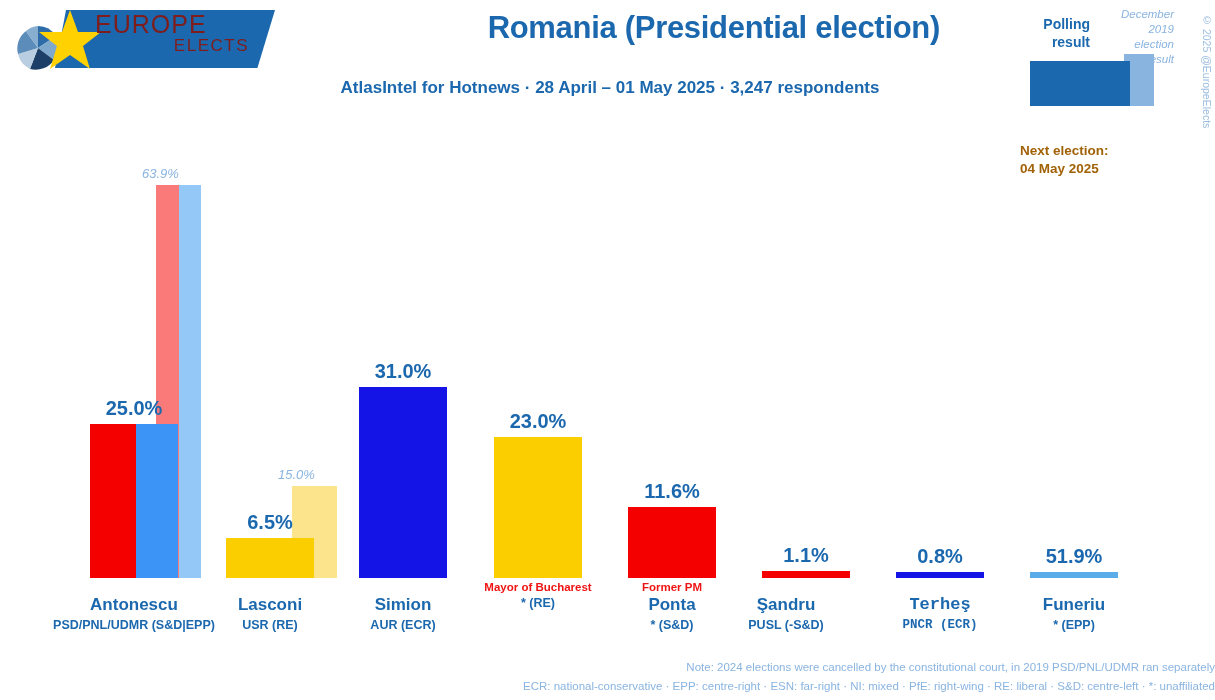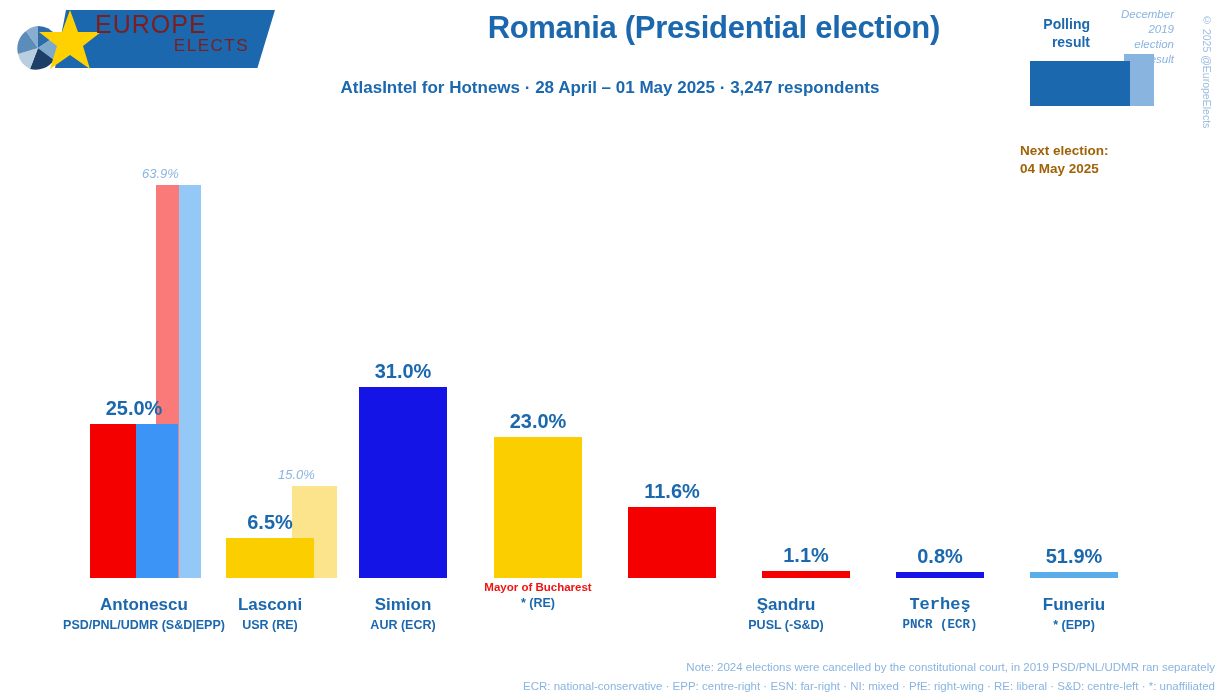--- a/index.html
+++ b/index.html
@@ -363,38 +363,43 @@
     </div>
     <div class="bar-group" style="left: 1030px; width: 128px;">
       <div class="bar-stack" style="width: 88px; height: 6px; bottom: 2px;">
         <span class="bar-seg" style="background: rgb(91, 173, 234); width: 88px; height: 6px;"></span>
       </div>
       <div class="val-label" style="left: -6px; width: 100px; bottom: 12px;">51.9%</div>
     </div>
   </div>
 
 <div id="xlabels">
-    <div class="xlabel" style="left: 60px; width: 168px;">
+    <div class="xlabel" style="left: 50px; width: 168px;">
       <span class="xlabel-note">&nbsp;</span>
       <span class="xlabel-name">Antonescu</span>
       <span class="xlabel-party">PSD/PNL/UDMR (S&amp;D|EPP)</span>
     </div>
     <div class="xlabel" style="left: 186px; width: 168px;">
       <span class="xlabel-note">&nbsp;</span>
       <span class="xlabel-name">Lasconi</span>
       <span class="xlabel-party">USR (RE)</span>
     </div>
     <div class="xlabel" style="left: 319px; width: 168px;">
       <span class="xlabel-note">&nbsp;</span>
       <span class="xlabel-name">Simion</span>
       <span class="xlabel-party">AUR (ECR)</span>
     </div>
     <div class="xlabel" style="left: 454px; width: 168px;">
       <span class="xlabel-note">Mayor of Bucharest</span>
       <span class="xlabel-party">* (RE)</span>
+    </div>
+    <div class="xlabel" style="left: 588px; width: 168px;">
+      <span class="xlabel-note">Former PM</span>
+      <span class="xlabel-name">Ponta</span>
+      <span class="xlabel-party">* (S&amp;D)</span>
     </div>
     <div class="xlabel" style="left: 702px; width: 168px;">
       <span class="xlabel-note">&nbsp;</span>
       <span class="xlabel-name">Şandru</span>
       <span class="xlabel-party">PUSL (-S&amp;D)</span>
     </div>
     <div class="xlabel" style="left: 856px; width: 168px; font-family: Liberation Mono, monospace;">
       <span class="xlabel-note">&nbsp;</span>
       <span class="xlabel-name">Terheş</span>
       <span class="xlabel-party">PNCR (ECR)</span>

